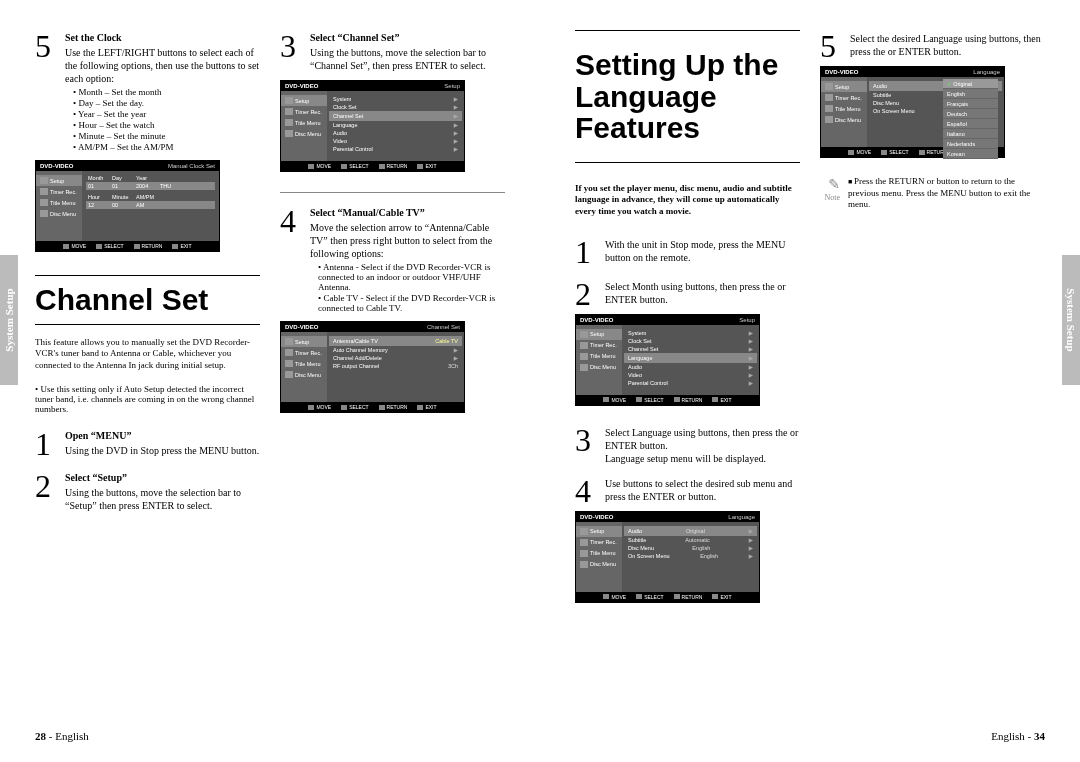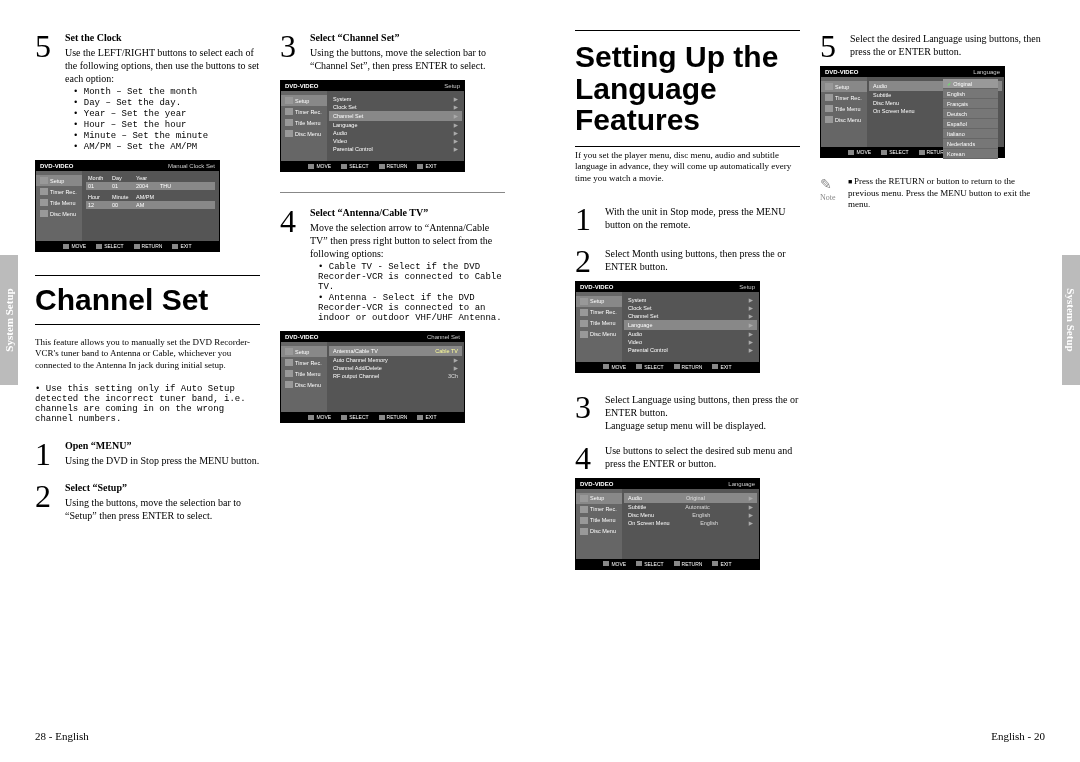--- a/index.html
+++ b/index.html
@@ -13,30 +13,30 @@
   .side-tab-left { left: 0; }
   .side-tab-right { right: 0; }
   .side-tab span { transform: rotate(-90deg); white-space: nowrap; }
   .side-tab-right span { transform: rotate(90deg); }
   .step { display: flex; gap: 8px; margin-bottom: 10px; }
   .step-num { font-size: 32px; font-family: Georgia, serif; line-height: 1; min-width: 22px; }
   .step-body { flex: 1; padding-top: 2px; }
   .step-title { font-weight: bold; font-size: 10px; margin-bottom: 3px; }
   .step-text { font-size: 10px; line-height: 1.3; }
   .bullets { font-size: 9px; margin-left: 8px; margin-top: 2px; }
-  .bullets li { margin-bottom: 1px; list-style: none; font-family: Liberation Mono, monospace; }
+  .bullets li { margin-bottom: 1px; list-style: none; }
   .bullets li::before { content: "• "; }
   .section-title { font-family: Arial, sans-serif; font-size: 30px; font-weight: bold; margin: 15px 0 12px 0; line-height: 1.05; }
   .section-title-border { border-bottom: 1px solid #000; border-top: 1px solid #000; padding: 8px 0; }
   .intro-text { font-size: 9px; line-height: 1.3; margin-bottom: 12px; }
   .divider { border: none; border-top: 1px solid #888; margin: 12px 0; }
   .footer { position: absolute; bottom: 20px; font-size: 11px; }
   .footer-left { left: 35px; }
   .footer-right { right: 35px; }
-  .footer strong { font-weight: normal; text-align: right; }
+  .footer strong { font-weight: bold; text-align: right; }
   .osd { background: #555; color: #fff; font-family: Arial, sans-serif; font-size: 6px; width: 185px; margin: 8px auto; border: 1px solid #000; }
   .osd-header { background: #000; display: flex; justify-content: space-between; padding: 2px 4px; font-weight: bold; }
   .osd-header-right { color: #ccc; font-weight: normal; }
   .osd-body { display: flex; min-height: 70px; }
   .osd-sidebar { background: #666; width: 46px; padding: 4px 0; }
   .osd-sidebar-item { padding: 2px 4px; font-size: 5.5px; display: flex; align-items: center; gap: 2px; }
   .osd-sidebar-item.active { background: #888; }
   .osd-sidebar-icon { width: 8px; height: 7px; background: #999; display: inline-block; }
   .osd-main { flex: 1; padding: 4px 6px; }
   .osd-row { display: flex; justify-content: space-between; padding: 1px 0; font-size: 5.5px; align-items: center; }
@@ -46,21 +46,21 @@
   .osd-arrow { color: #aaa; }
   .osd-footer { background: #000; display: flex; justify-content: center; gap: 10px; padding: 2px 4px; font-size: 5px; }
   .osd-footer span { display: flex; align-items: center; gap: 2px; }
   .osd-footer-icon { width: 6px; height: 5px; background: #888; display: inline-block; }
   .osd-submenu { background: #777; position: absolute; right: 6px; width: 55px; font-size: 5.5px; }
   .osd-submenu-item { padding: 1.5px 4px; border-bottom: 1px solid #666; }
   .osd-submenu-item.active { background: #999; }
   .osd-clock-row { display: flex; gap: 6px; font-size: 5.5px; }
   .osd-clock-row span { min-width: 18px; }
   .note-box { display: flex; gap: 8px; font-size: 9px; margin-top: 8px; }
-  .note-icon { width: 20px; font-size: 8px; color: #888; text-align: left; }
+  .note-icon { width: 20px; font-size: 8px; color: #888; text-align: right; }
   .note-icon::before { content: "✎"; display: block; font-size: 14px; }
   .note-text { flex: 1; line-height: 1.3; }
   .note-bullet::before { content: "■ "; font-size: 7px; }
   .step .osd { margin-left: -30px; }
 </style>
 </head>
 <body>
 
 <div class="spread">
 
@@ -74,21 +74,21 @@
       <div class="col">
         <div class="step">
           <div class="step-num">5</div>
           <div class="step-body">
             <div class="step-title">Set the Clock</div>
             <div class="step-text">Use the LEFT/RIGHT buttons to select each of the following options, then use the buttons to set each option:</div>
             <ul class="bullets">
               <li>Month – Set the month</li>
               <li>Day – Set the day.</li>
               <li>Year – Set the year</li>
-              <li>Hour – Set the hour</li>
+              <li>Hour – Set the watch</li>
               <li>Minute – Set the minute</li>
               <li>AM/PM – Set the AM/PM</li>
             </ul>
 
             <div class="osd">
               <div class="osd-header">
                   <span>DVD-VIDEO</span>
                   <span class="osd-header-right">Manual Clock Set</span>
                 </div>
               <div class="osd-body">
@@ -260,25 +260,25 @@
                 </div>
             </div>
           </div>
         </div>
 
         <hr class="divider">
 
         <div class="step">
           <div class="step-num">4</div>
           <div class="step-body">
-            <div class="step-title">Select “Antenna/Cable TV”</div>
+            <div class="step-title">Select “Manual/Cable TV”</div>
             <div class="step-text">Move the selection arrow to “Antenna/Cable TV” then press right button to select from the following options:</div>
             <ul class="bullets">
+              <li>Antenna - Select if the DVD Recorder-VCR is connected to an indoor or outdoor VHF/UHF Antenna.</li>
               <li>Cable TV - Select if the DVD Recorder-VCR is connected to Cable TV.</li>
-              <li>Antenna - Select if the DVD Recorder-VCR is connected to an indoor or outdoor VHF/UHF Antenna.</li>
             </ul>
 
             <div class="osd">
               <div class="osd-header">
                   <span>DVD-VIDEO</span>
                   <span class="osd-header-right">Channel Set</span>
                 </div>
               <div class="osd-body">
                 <div class="osd-sidebar">
                   <div class="osd-sidebar-item active">
@@ -347,24 +347,24 @@
   </div>
 
   <div class="page page-right">
     <div class="side-tab side-tab-right">
         <span>System Setup</span>
       </div>
 
     <div class="page-content">
 
       <div class="col">
-        <div style="border-top:1px solid #000;border-bottom:1px solid #000;padding:10px 0;">
+        <div style="border-top:1px solid #000;border-bottom:1px solid #000;padding:18px 0;">
           <div class="section-title" style="margin:0;">Setting Up the Language Features</div>
         </div>
-        <div class="intro-text" style="margin-top:3px;">If you set the player menu, disc menu, audio and subtitle language in advance, they will come up automatically every time you watch a movie.</div>
+        <div class="intro-text" style="margin-top:20px;font-weight:bold;">If you set the player menu, disc menu, audio and subtitle language in advance, they will come up automatically every time you watch a movie.</div>
 
         <div class="step" style="margin-top:18px;">
           <div class="step-num">1</div>
           <div class="step-body">
               <div class="step-text">With the unit in Stop mode, press the MENU button on the remote.</div>
             </div>
         </div>
 
         <div class="step">
           <div class="step-num">2</div>
@@ -609,16 +609,16 @@
         </div>
 
         <div class="note-box">
           <div class="note-icon"><span>Note</span></div>
           <div class="note-text note-bullet">Press the RETURN or button to return to the previous menu. Press the MENU button to exit the menu.</div>
         </div>
       </div>
     </div>
 
     <div class="footer footer-right">
-      <span>English</span> - <strong>20</strong>
+      <span>English</span> - <strong>34</strong>
     </div>
   </div>
 </div>
 
 </body></html>

